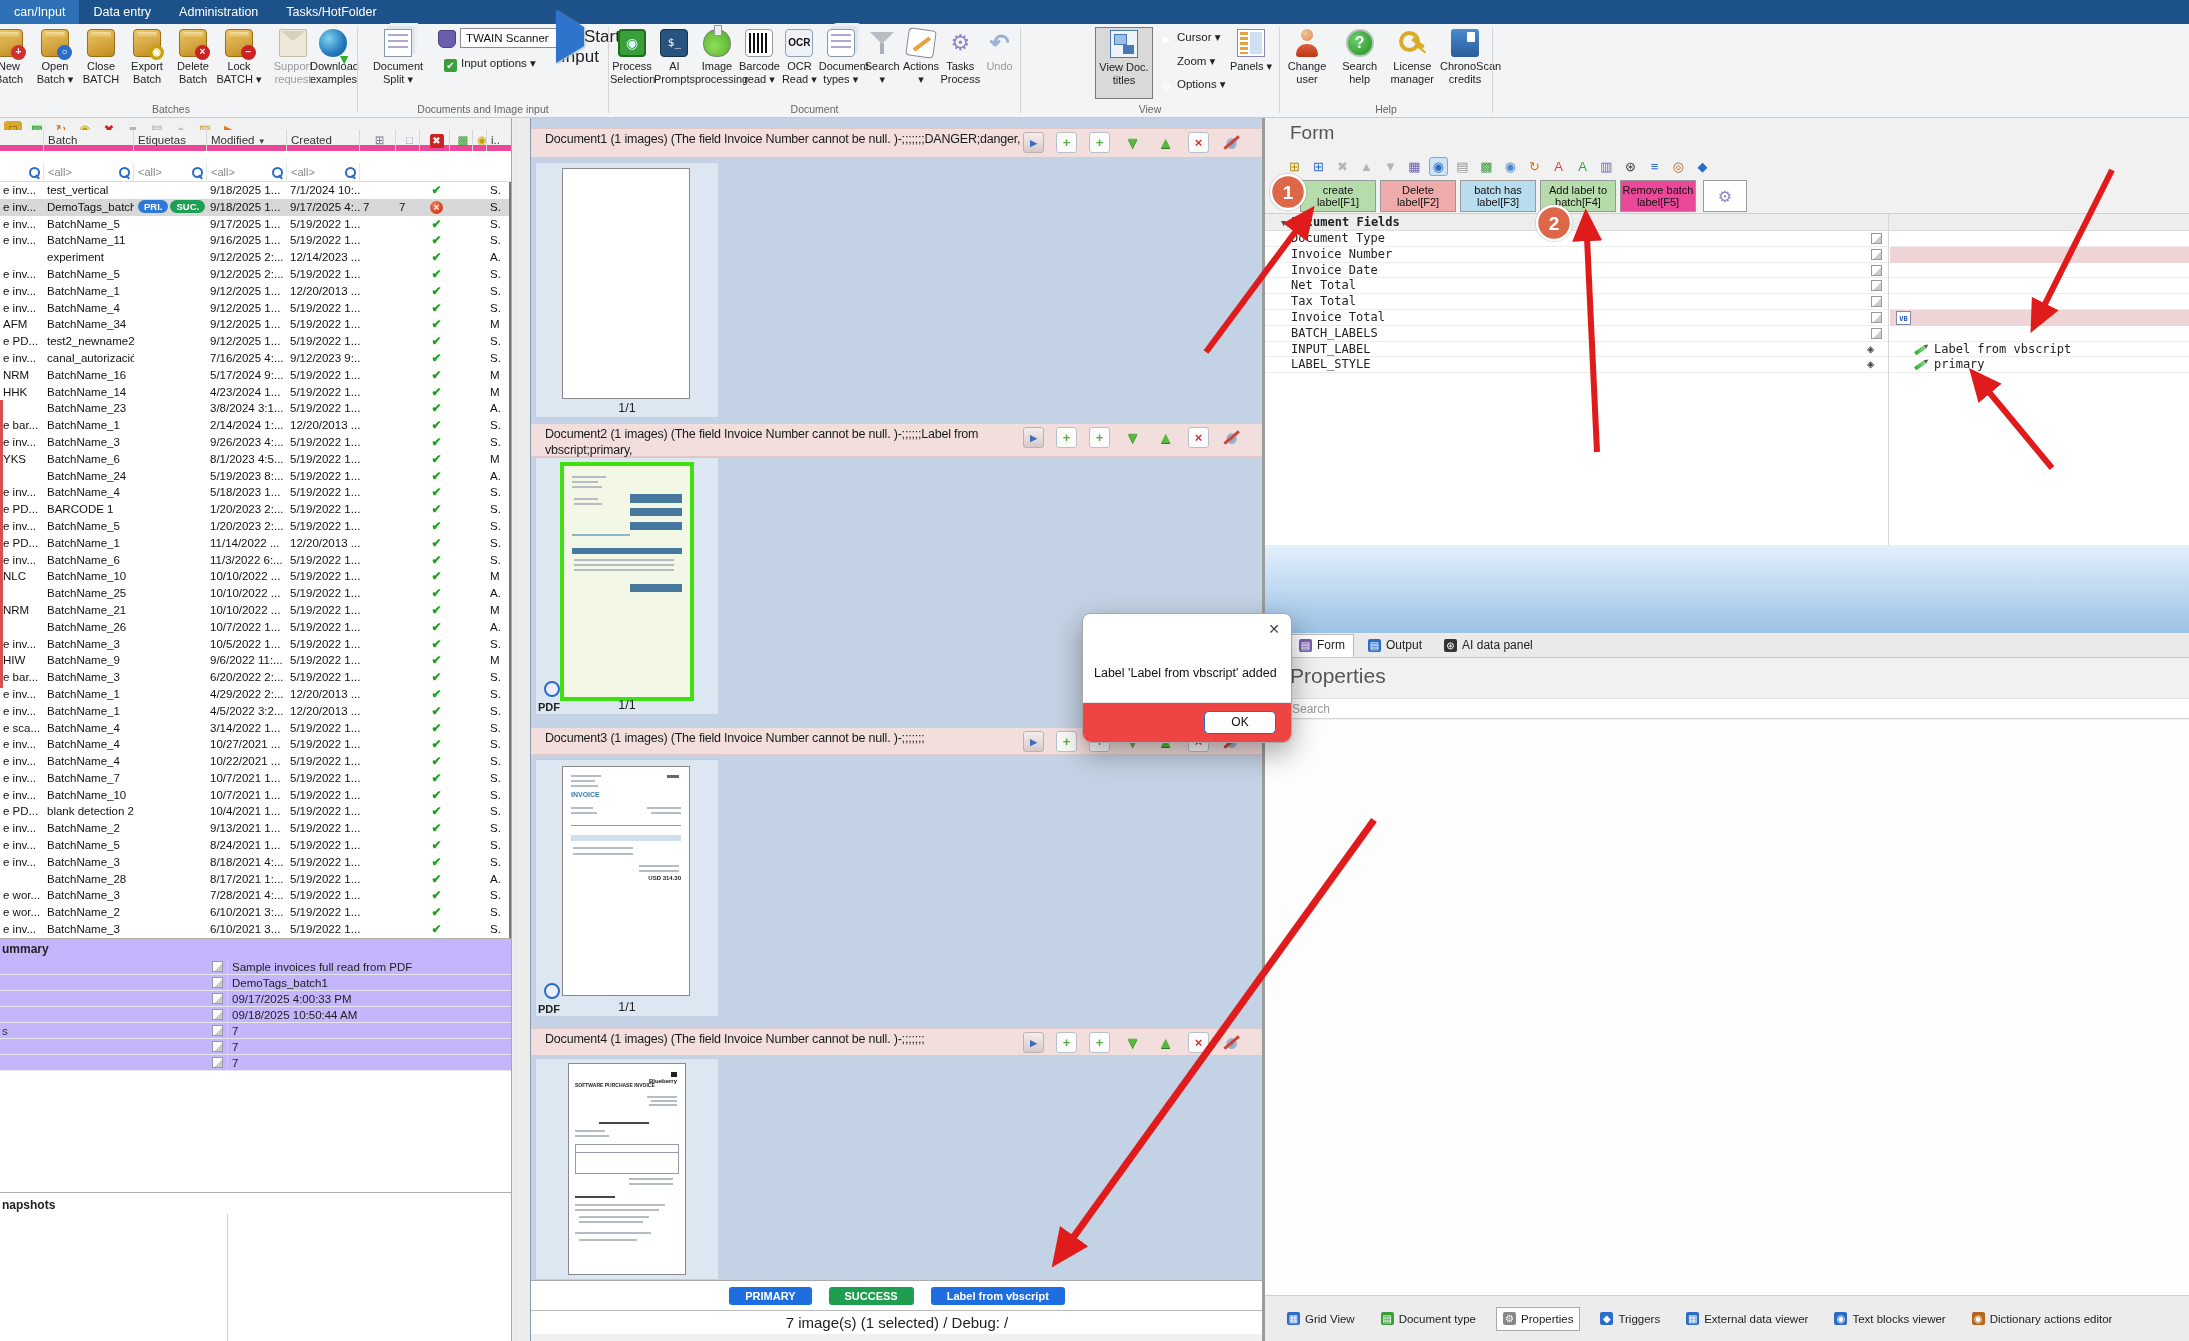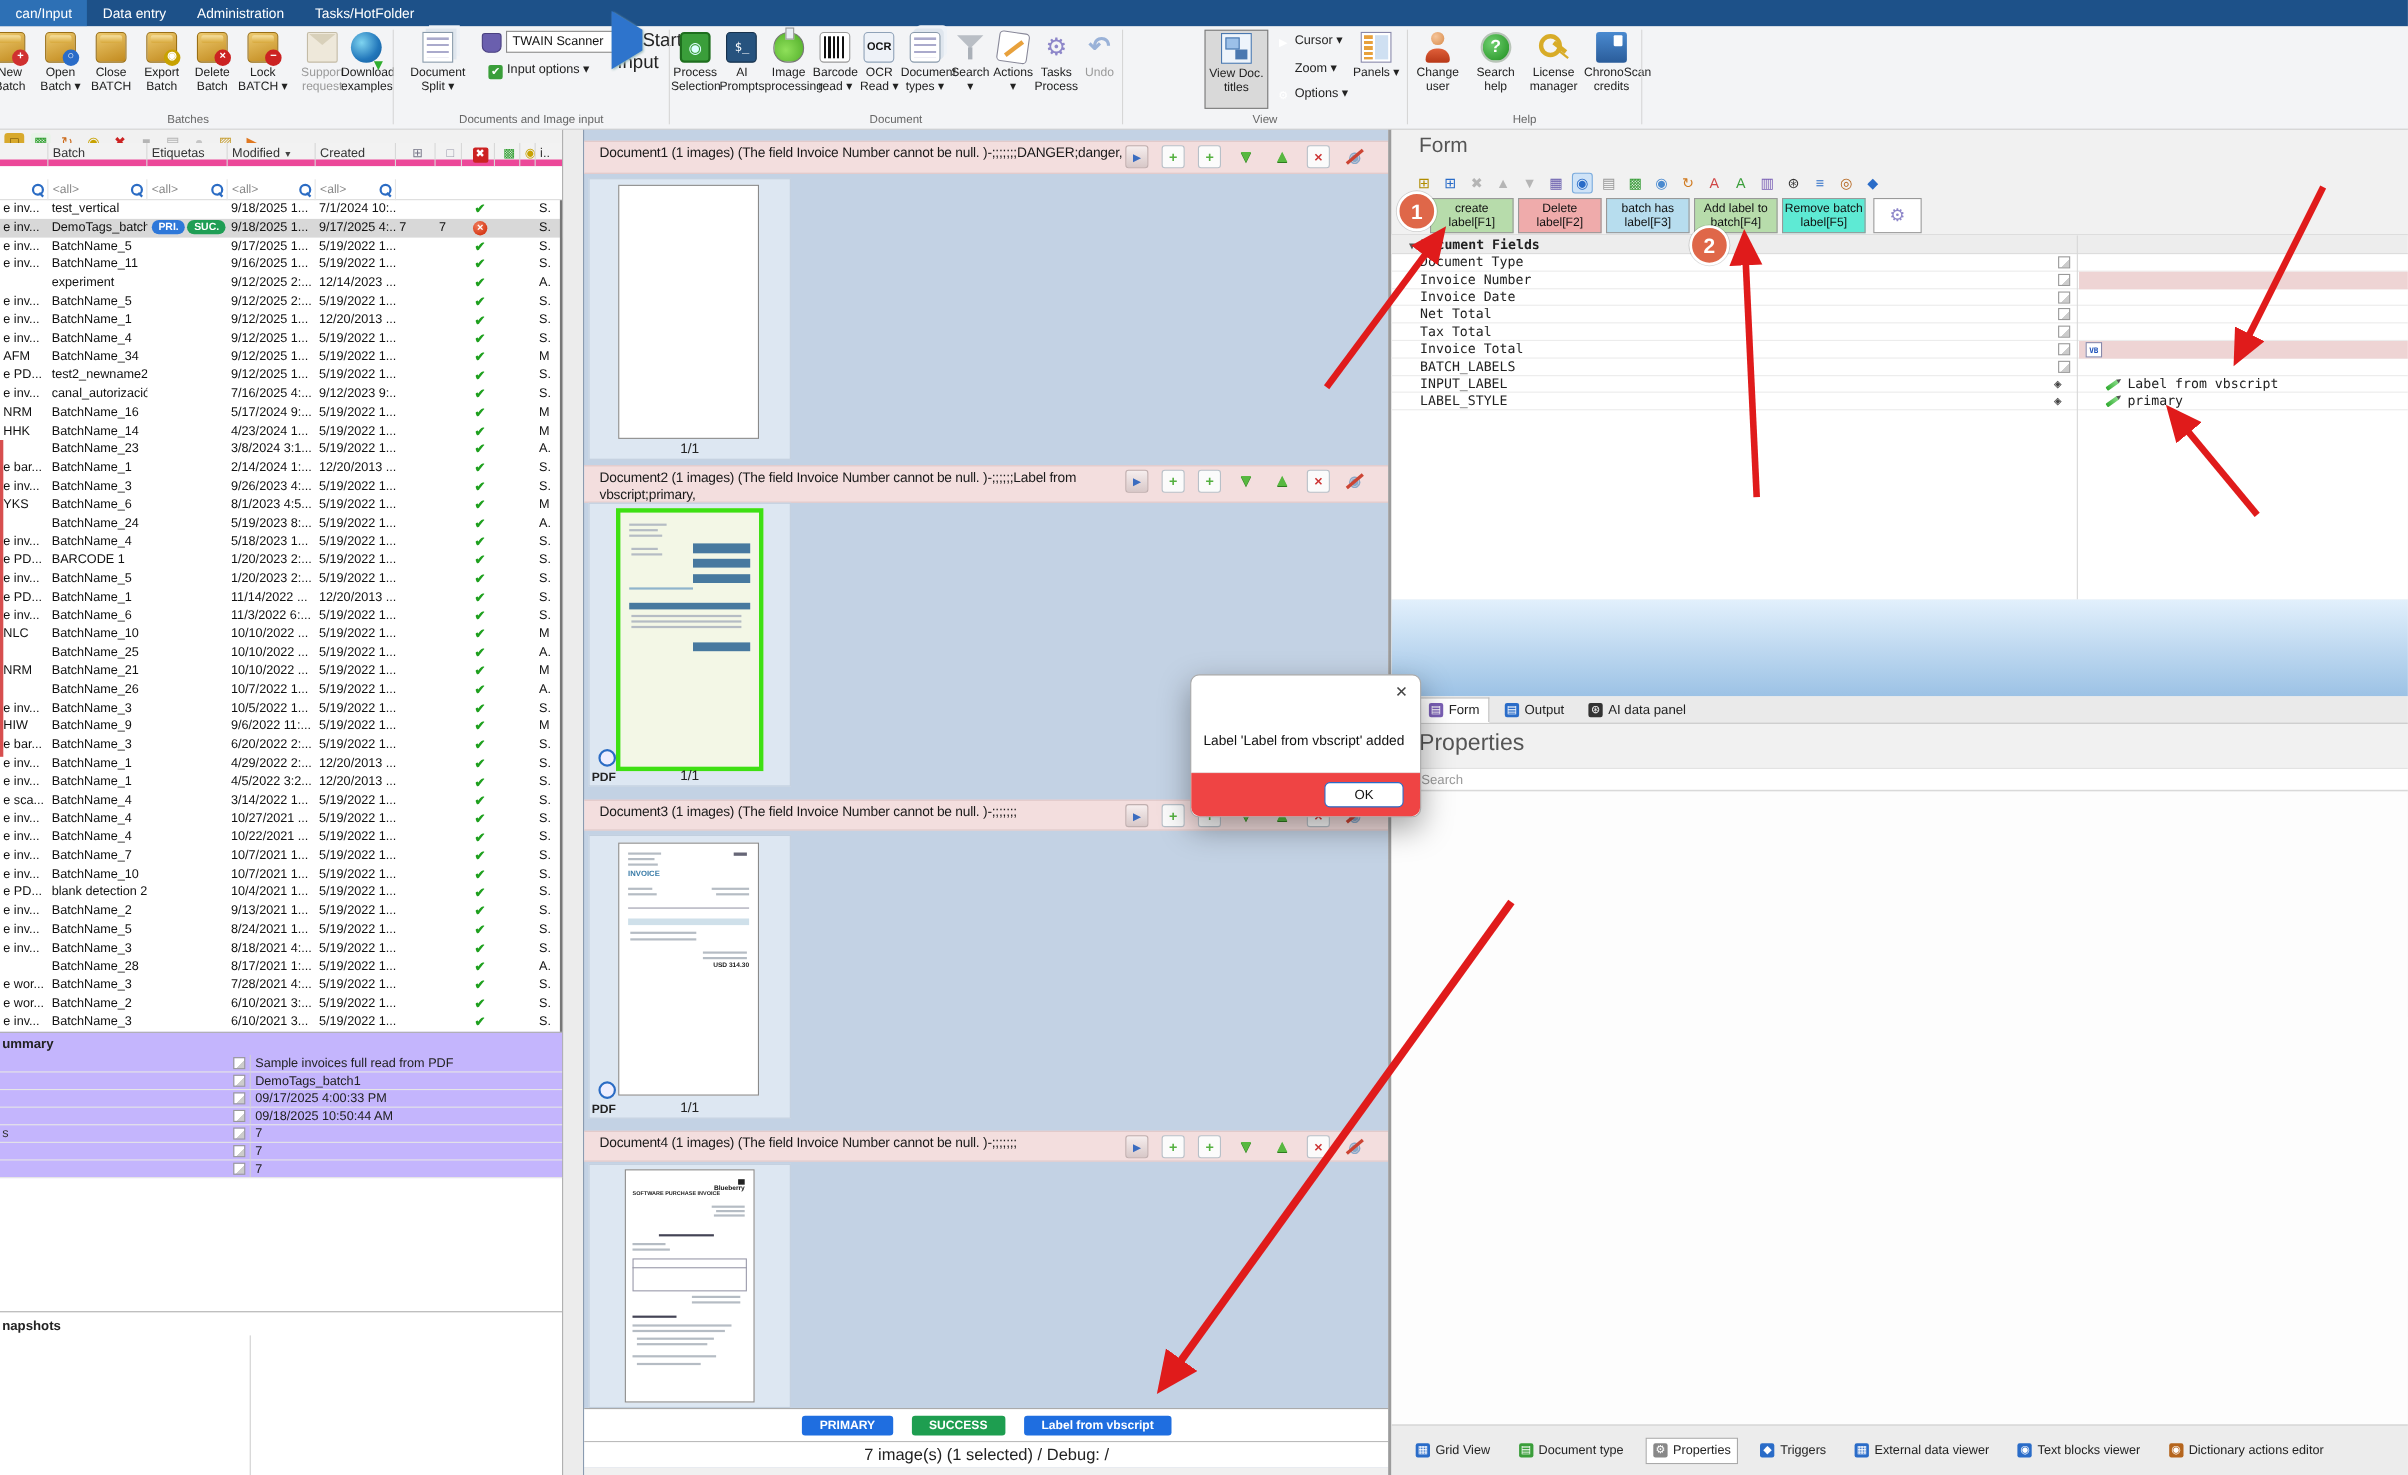--- a/index.html
+++ b/index.html
@@ -1214,21 +1214,21 @@
 
   <div id="fp-buttons">
     
   </div>
   <div style="position:absolute; left:35px; top:62px; display:flex; gap:4px;">
 
   <div class="fbtn" style="background: rgb(183, 220, 171);">create label[F1]</div>
       <div class="fbtn" style="background: rgb(239, 171, 171);">Delete label[F2]</div>
       <div class="fbtn" style="background: rgb(183, 221, 238);">batch has label[F3]</div>
       <div class="fbtn" style="background: rgb(183, 220, 171);">Add label to batch[F4]</div>
-      <div class="fbtn" style="background: #5eead4;">Remove batch label[F5]</div>
+      <div class="fbtn" style="background: #ec4899;">Remove batch label[F5]</div>
     </div>
   <div class="fbtn-gear abs" style="left:438px; top:62px; height:32px;">⚙</div>
 
   <div id="fieldsgrid">
     <div class="fg-head"><span class="tri">▼</span><span>Document Fields</span></div>
     <div>
 
     <div class="frow">
           <span class="flabel">Document Type</span>
           <span class="fck"></span>

